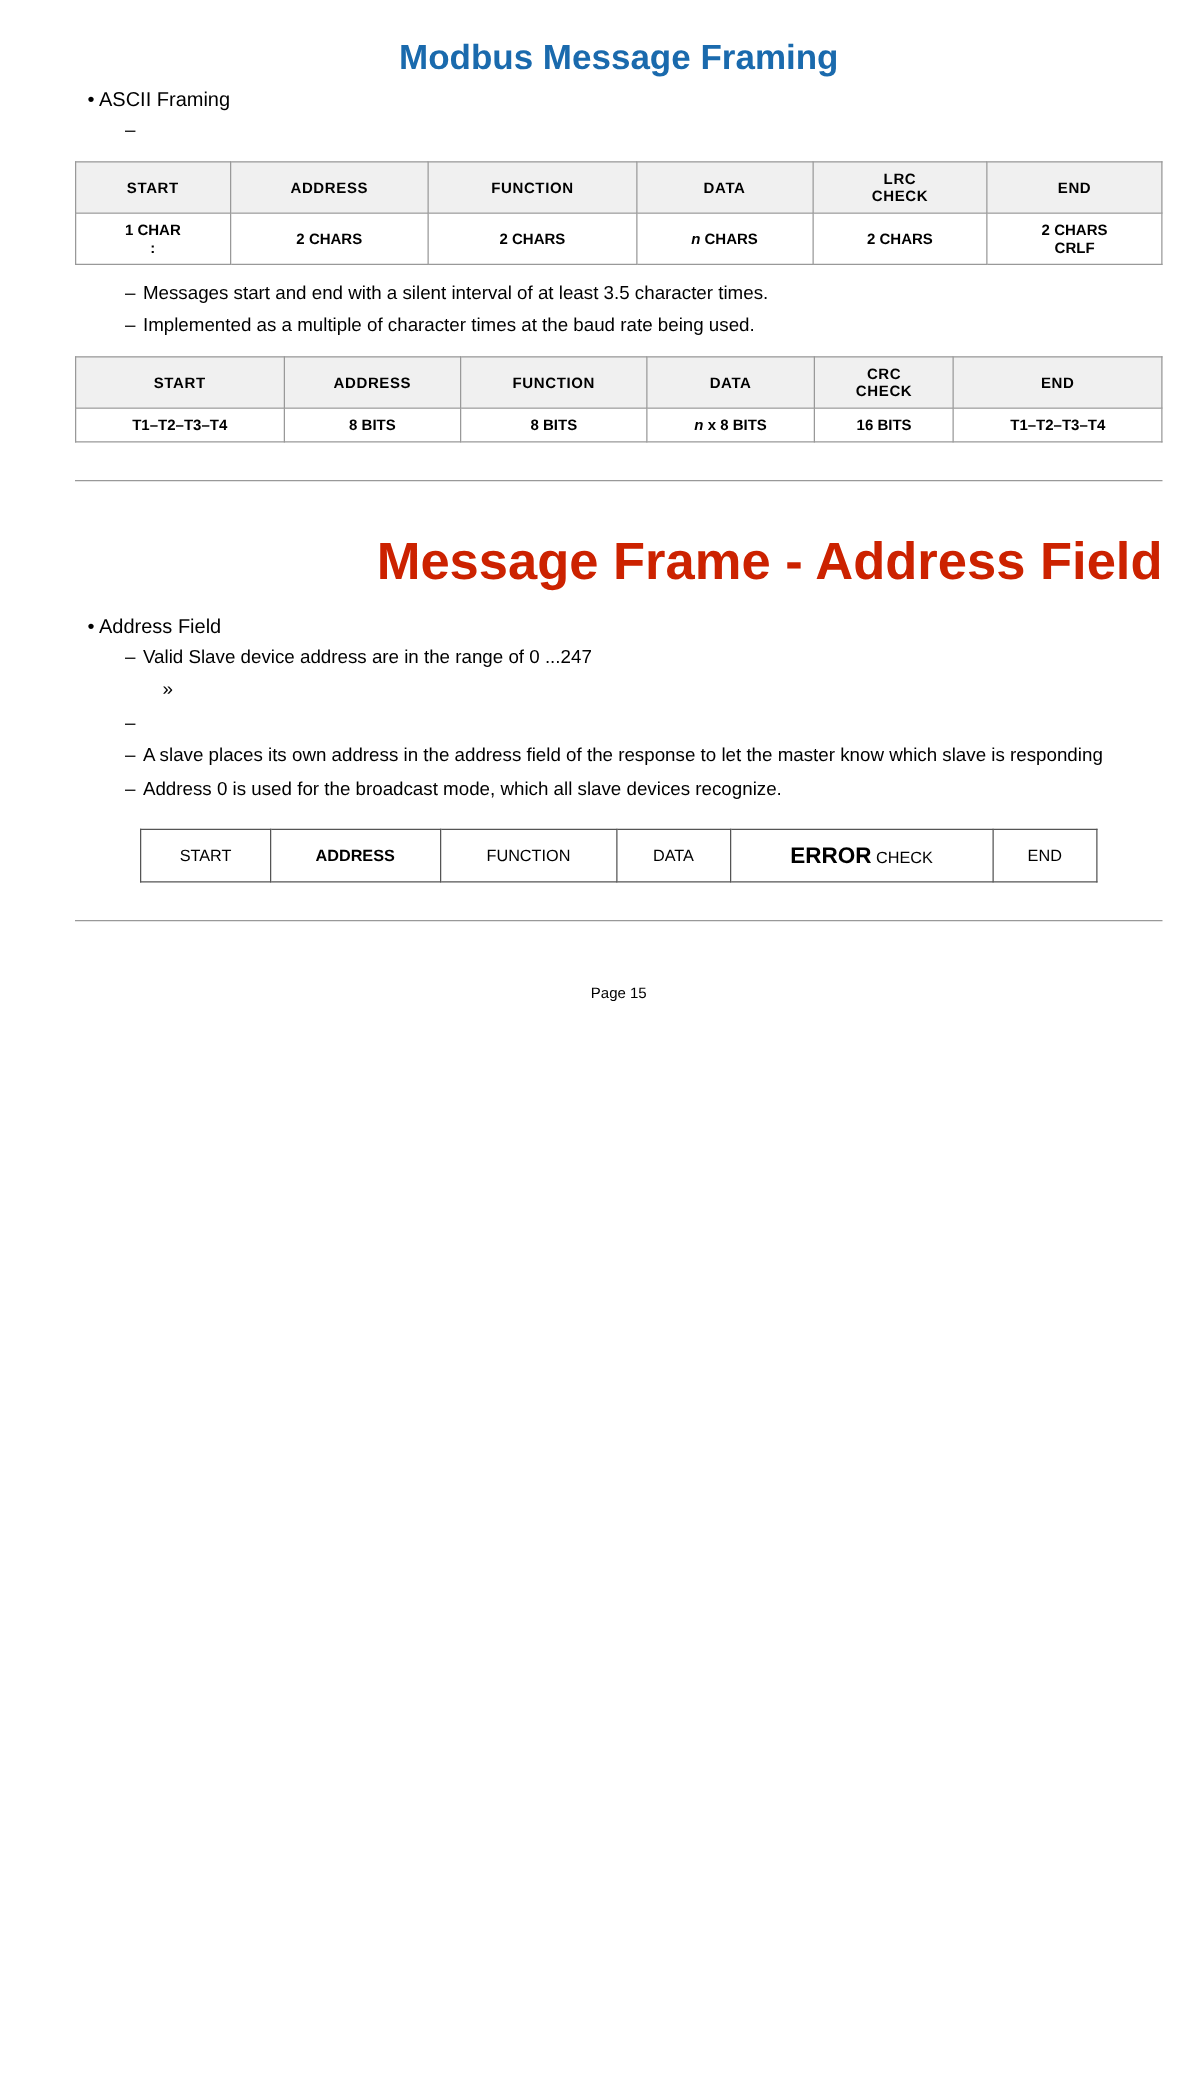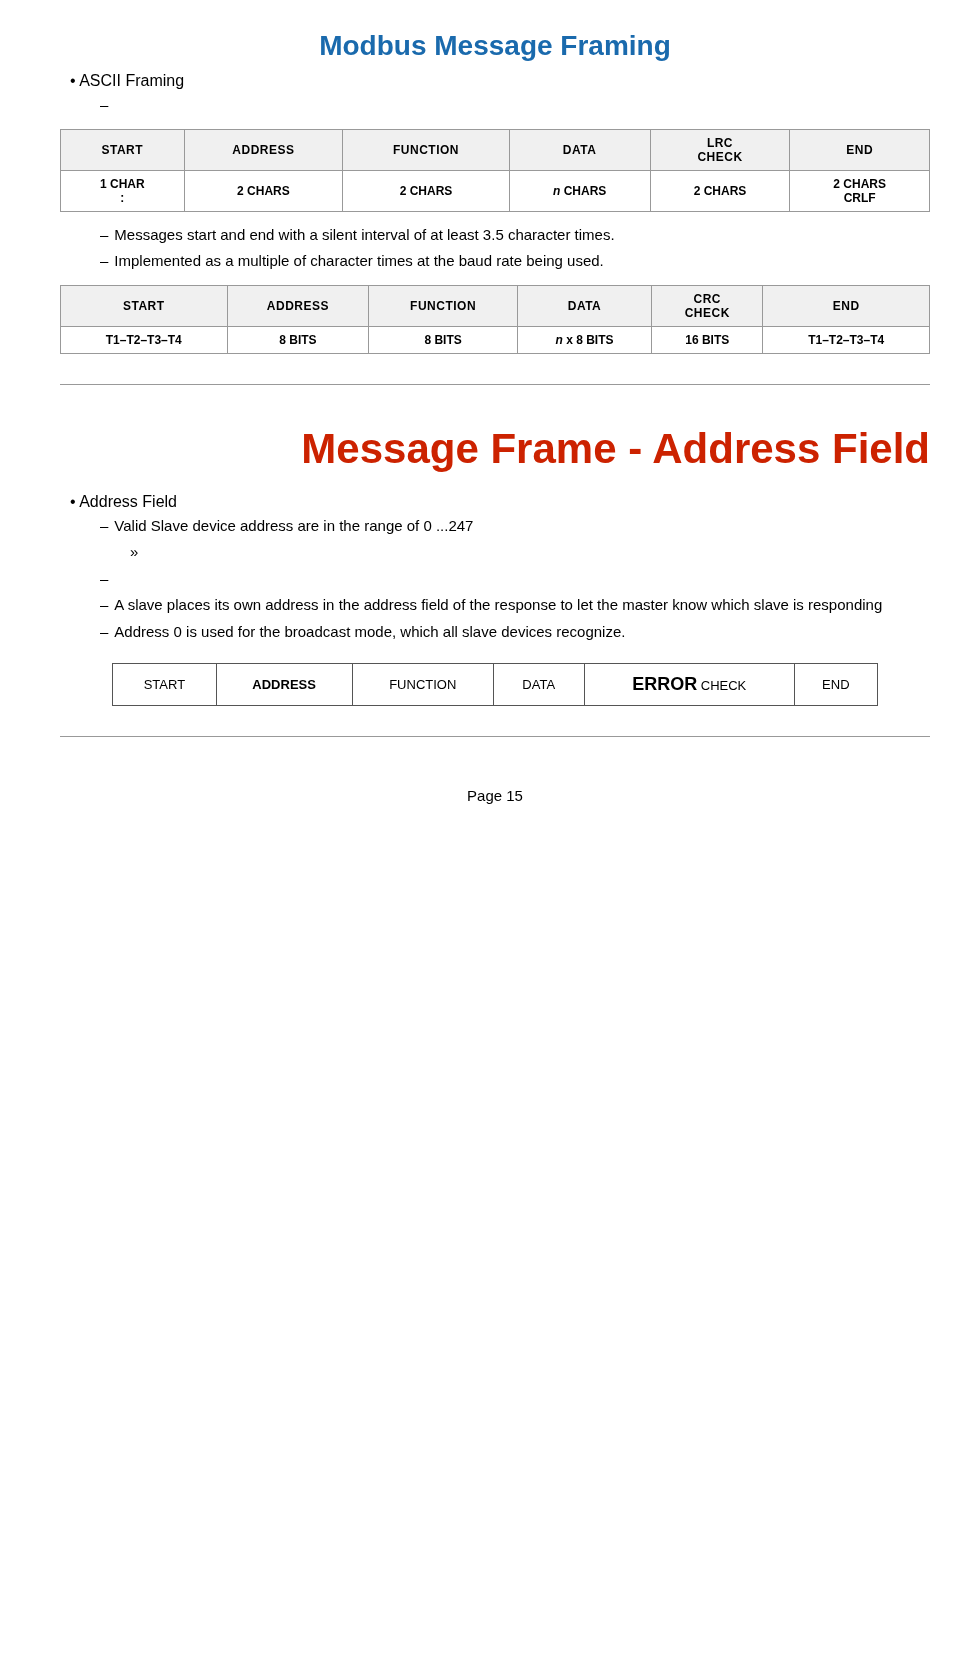--- a/index.html
+++ b/index.html
@@ -98,21 +98,21 @@
       font-weight: bold;
     }
     .address-table td.error-check-cell span.check-small {
       font-size: 13px;
       font-weight: normal;
     }
 
     
     .page-number {
       text-align: center;
-      font-size: 15px;
+      font-size: 12px;
       margin-top: 50px;
       font-weight: normal;
     }
 
     .indent-dash {
       display: flex;
       margin: 4px 0 4px 40px;
       font-size: 15px;
       line-height: 1.5;
     }

